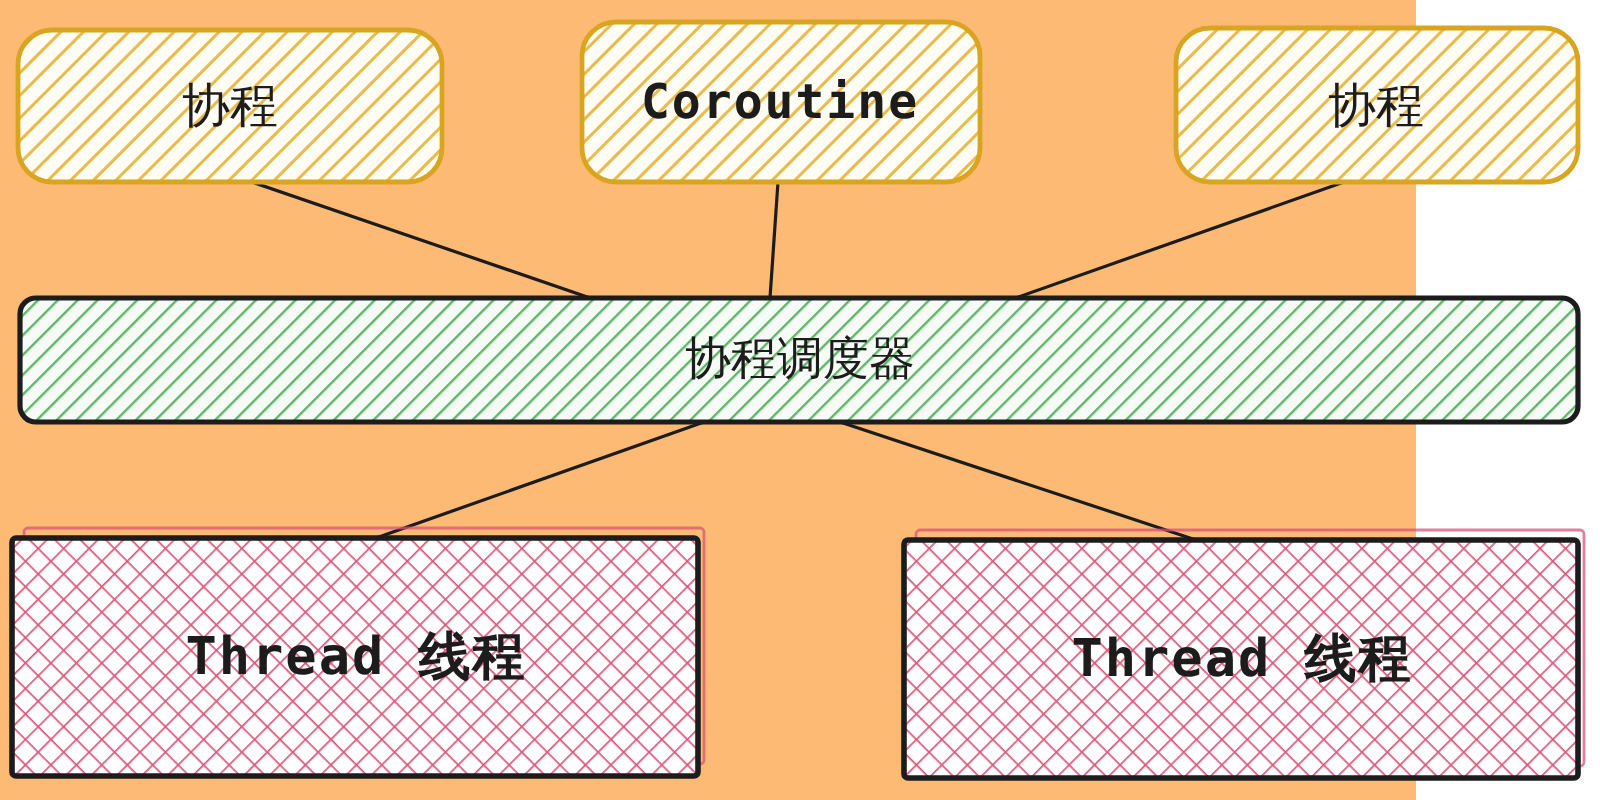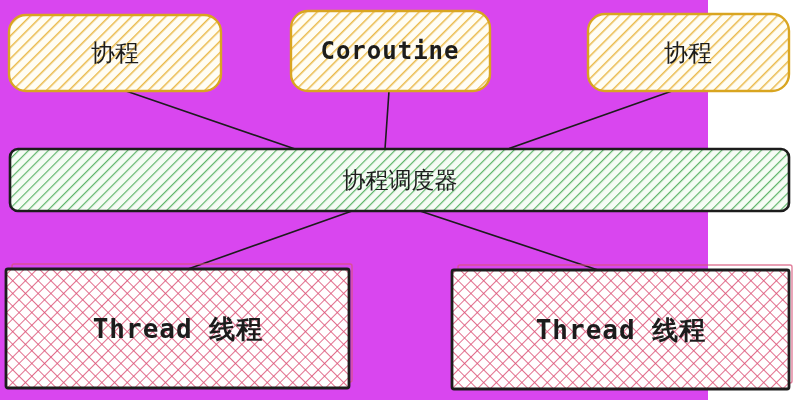--- a/index.html
+++ b/index.html
@@ -8,21 +8,21 @@
     background: #ffffff;
     width: 800px;
     height: 400px;
     overflow: hidden;
     font-family: "DejaVu Sans", sans-serif;
   }
   .canvas {
     position: relative;
     width: 708px;
     height: 400px;
-    background: #d946ef;
+    background: #fdba74;
   }
   svg { display: block; }
   text {
     fill: #1c1c1c;
     font-family: "DejaVu Sans Mono", "DejaVu Sans", monospace;
   }
   .label-cn  { font-size: 24px; font-weight: 500; }
   .label-en  { font-size: 24px; font-weight: 700; letter-spacing: 1px; }
   .label-mid { font-size: 23px; font-weight: 500; }
   .label-thread { font-size: 26px; font-weight: 700; letter-spacing: 1px; }

